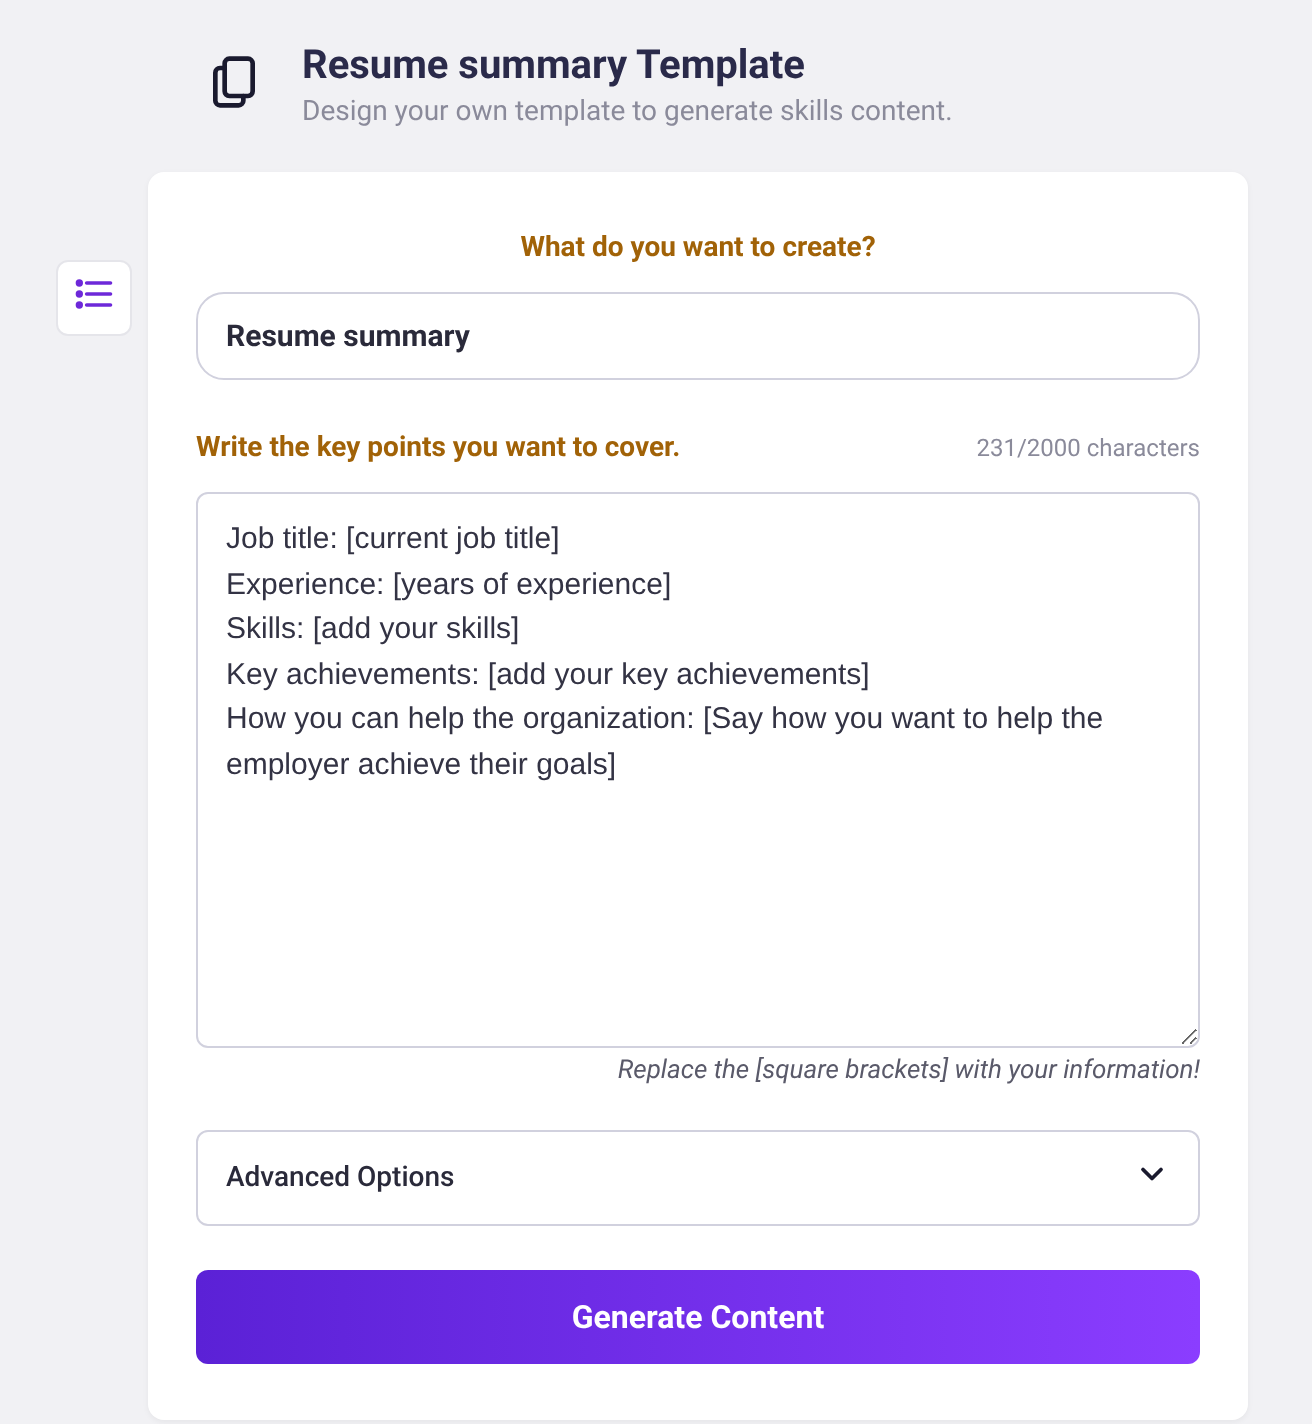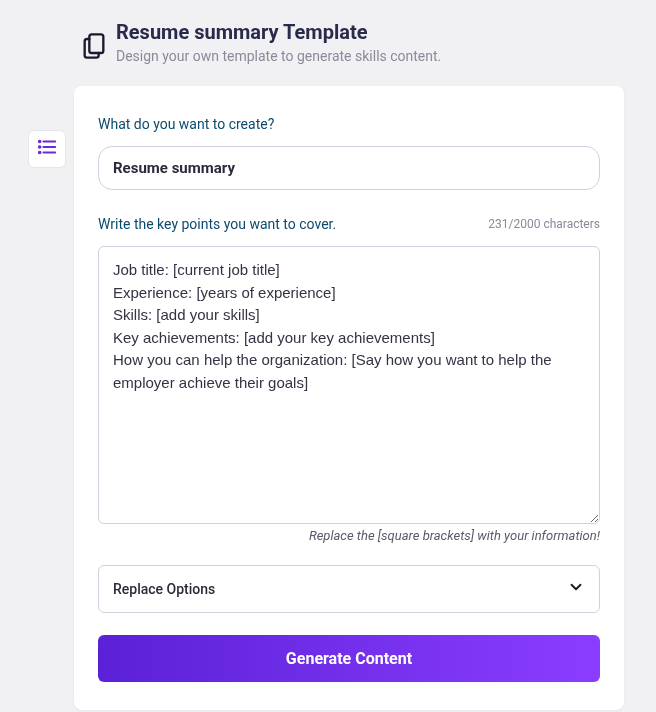--- a/index.html
+++ b/index.html
@@ -9,23 +9,24 @@
     }
     body {
       font-family: -apple-system, BlinkMacSystemFont, 'Segoe UI', Roboto, Arial, sans-serif;
       background: #f1f1f4;
       width: 656px;
       height: 712px;
       overflow: hidden;
     }
     .page-header {
       display: flex;
-      align-items: flex-end;
+      align-items: center;
       padding: 20px 0 0 80px;
-      gap: 8px;
+      gap: 20px;
+      margin-left: 23px;
     }
     .page-header-icon {
       color: #1a1a2e;
       margin-top: 2px;
     }
     .page-header-text {
       flex: 1;
     }
     .page-title {
       font-size: 20px;
@@ -53,23 +54,24 @@
     }
     .main-card {
       background: #fff;
       border-radius: 8px;
       margin: 22px 32px 0 74px;
       padding: 30px 24px 28px 24px;
       box-shadow: 0 1px 3px rgba(0,0,0,0.05);
     }
     .field-label {
       font-size: 14px;
-      font-weight: 400;
-      color: #0c4a6e;
+      font-weight: 700;
+      color: #a16207;
       margin-bottom: 14px;
+      text-align: center;
     }
     .text-input {
       width: 100%;
       padding: 12px 14px;
       border: 1px solid #d1d1de;
       border-radius: 14px;
       font-size: 15px;
       font-weight: 700;
       color: #2a2a3a;
       font-family: inherit;
@@ -173,21 +175,21 @@
     <div class="char-counter">231/2000 characters</div>
   </div>
   <textarea class="textarea-input" style="">Job title: [current job title]
 Experience: [years of experience]
 Skills: [add your skills]
 Key achievements: [add your key achievements]
 How you can help the organization: [Say how you want to help the employer achieve their goals]</textarea>
   <div class="helper-text">Replace the [square brackets] with your information!</div>
 
   <div class="accordion">
-    <span class="accordion-label">Replace Options</span>
+    <span class="accordion-label">Advanced Options</span>
     <span>
       <svg width="18" height="18" viewBox="0 0 24 24" fill="none" stroke="#1a1a2e" stroke-width="2.5" stroke-linecap="round" stroke-linejoin="round">
         <polyline points="6 9 12 15 18 9"></polyline>
       </svg>
     </span>
   </div>
 
   <button class="generate-btn">Generate Content</button>
 </div>
 

